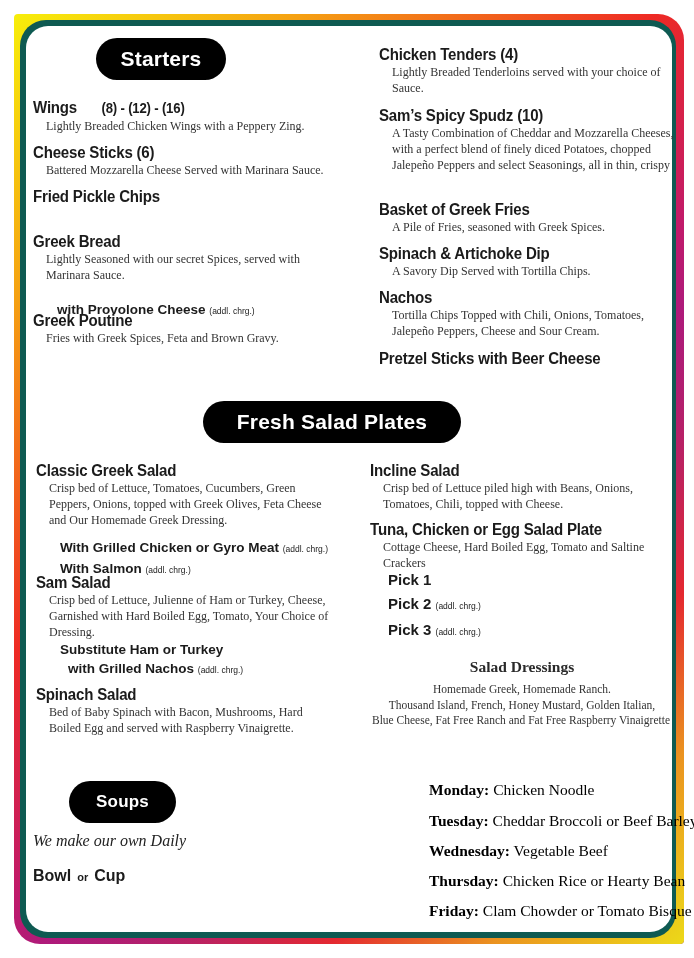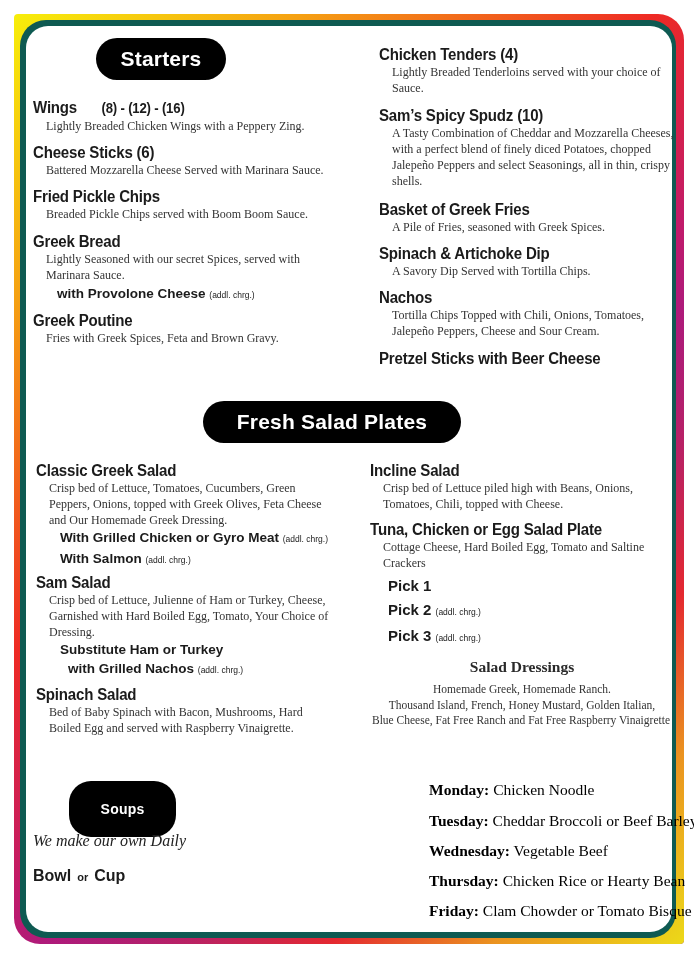--- a/index.html
+++ b/index.html
@@ -96,28 +96,27 @@
     <div class="d">Lightly Breaded Chicken Wings with a Peppery Zing.</div>
   </div>
 
   <div class="item col-left" style="top:143px;">
     <div class="h">Cheese Sticks (6)</div>
     <div class="d">Battered Mozzarella Cheese Served with Marinara Sauce.</div>
   </div>
 
   <div class="item col-left" style="top:187px;">
     <div class="h">Fried Pickle Chips</div>
-    <div class="d">Breaded Pickle Chips served with Boom Boom Sauce.</div>
   </div>
 
   <div class="item col-left" style="top:232px;">
     <div class="h">Greek Bread</div>
     <div class="d">Lightly Seasoned with our secret Spices, served with</div>
     <div class="d">Marinara Sauce.</div>
-    <div class="sub" style="padding-left:24px; margin-top:2px;">
+    <div class="sub" style="padding-left:24px; margin-top:18px;">
       <span>with Provolone Cheese</span>
       <span class="small">(addl. chrg.)</span>
     </div>
   </div>
 
   <div class="item col-left" style="top:311px;">
     <div class="h">Greek Poutine</div>
     <div class="d">Fries with Greek Spices, Feta and Brown Gravy.</div>
   </div>
 
@@ -125,21 +124,20 @@
     <div class="h">Chicken Tenders (4)</div>
     <div class="d">Lightly Breaded Tenderloins served with your choice of</div>
     <div class="d">Sauce.</div>
   </div>
 
   <div class="item col-right" style="top:106px;">
     <div class="h">Sam’s Spicy Spudz (10)</div>
     <div class="d">A Tasty Combination of Cheddar and Mozzarella Cheeses,</div>
     <div class="d">with a perfect blend of finely diced Potatoes, chopped</div>
     <div class="d">Jalepeño Peppers and select Seasonings, all in thin, crispy</div>
-    <div class="d">shells.</div>
   </div>
 
   <div class="item col-right" style="top:200px;">
     <div class="h">Basket of Greek Fries</div>
     <div class="d">A Pile of Fries, seasoned with Greek Spices.</div>
   </div>
 
   <div class="item col-right" style="top:244px;">
     <div class="h">Spinach &amp; Artichoke Dip</div>
     <div class="d">A Savory Dip Served with Tortilla Chips.</div>
@@ -155,21 +153,21 @@
     <div class="h">Pretzel Sticks with Beer Cheese</div>
   </div>
 
   <div class="pill" style="left:203px; top:401px; width:258px; height:42px; font-size:21px;">Fresh Salad Plates</div>
 
   <div class="item" style="left:36px; top:461px;">
     <div class="h">Classic Greek Salad</div>
     <div class="d">Crisp bed of Lettuce, Tomatoes, Cucumbers, Green</div>
     <div class="d">Peppers, Onions, topped with Greek Olives, Feta Cheese</div>
     <div class="d">and Our Homemade Greek Dressing.</div>
-    <div class="sub" style="padding-left:24px; margin-top:1px;text-align:right;">
+    <div class="sub" style="padding-left:24px; margin-top:11px;text-align:right;">
       <span>With Grilled Chicken or Gyro Meat</span>
       <span class="small">(addl. chrg.)</span>
     </div>
     <div class="sub" style="padding-left:24px; margin-top:2px;">
       <span>With Salmon</span>
       <span class="small">(addl. chrg.)</span>
     </div>
   </div>
 
   <div class="item" style="left:36px; top:573px;">
@@ -193,41 +191,41 @@
   <div class="item" style="left:370px; top:461px;">
     <div class="h">Incline Salad</div>
     <div class="d">Crisp bed of Lettuce piled high with Beans, Onions,</div>
     <div class="d">Tomatoes, Chili, topped with Cheese.</div>
   </div>
 
   <div class="item" style="left:370px; top:520px;">
     <div class="h">Tuna, Chicken or Egg Salad Plate</div>
     <div class="d">Cottage Cheese, Hard Boiled Egg, Tomato and Saltine</div>
     <div class="d">Crackers</div>
-    <div class="sub" style="padding-left:18px; margin-top:6px; font-size:15px;">
+    <div class="sub" style="padding-left:18px; font-size:15px;">
       <span>Pick 1</span>
     </div>
     <div class="sub" style="padding-left:18px; margin-top:6px; font-size:15px;">
       <span>Pick 2</span>
       <span class="small">(addl. chrg.)</span>
     </div>
     <div class="sub" style="padding-left:18px; margin-top:6px; font-size:15px;">
       <span>Pick 3</span>
       <span class="small">(addl. chrg.)</span>
     </div>
   </div>
 
   <div class="dressings">
     <div class="title">Salad Dressings</div>
     <div class="body">Homemade Greek, Homemade Ranch.</div>
     <div class="body">Thousand Island, French, Honey Mustard, Golden Italian,</div>
     <div class="body" style="white-space:nowrap; margin-left:-2px;">Blue Cheese, Fat Free Ranch and Fat Free Raspberry Vinaigrette</div>
   </div>
 
-  <div class="pill" style="left:69px; top:781px; width:107px; height:56px; font-size:14px;">Soups</div>
+  <div class="pill" style="left:69px; top:781px; width:107px; height:42px; font-size:17px;">Soups</div>
 
   <div class="tagline">We make our own Daily</div>
   <div class="bowlcup">
     <span>Bowl</span><span class="or">or</span><span>Cup</span>
   </div>
 
   <div class="soup-day" style="top:781px;">
     <b>Monday:</b> <span>Chicken Noodle</span>
   </div>
   <div class="soup-day" style="top:812px;">

